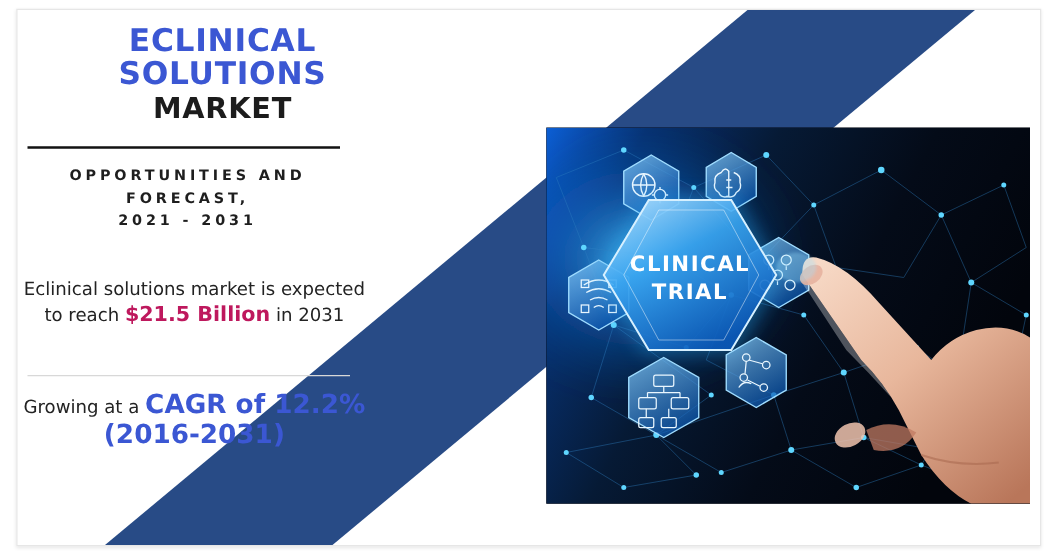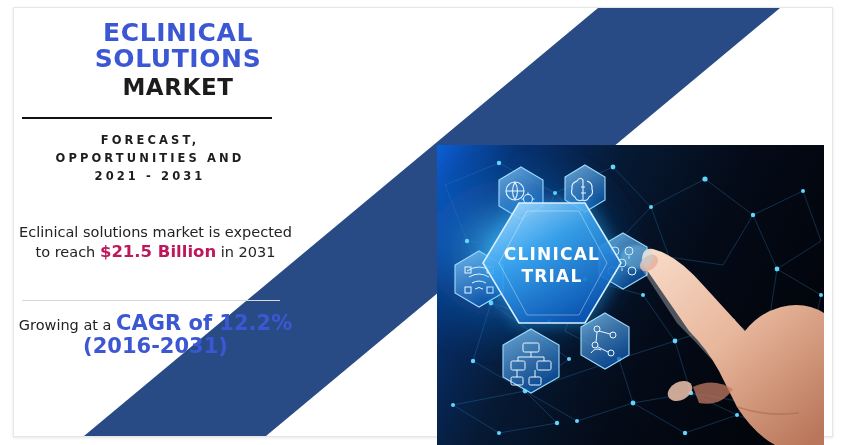--- a/index.html
+++ b/index.html
@@ -160,21 +160,20 @@
 
   
   .hero {
     position: absolute;
     left: 437px;
     top: 102px;
     width: 387px;
     height: 301px;
     overflow: hidden;
     background: #03060f;
-    margin-top: 43px;
   }
   .hero svg { display: block; }
 </style>
 </head>
 <body>
 
 <div id="infographic">
 
   <div class="card-frame"></div>
 
@@ -371,22 +370,22 @@
 
     <div class="title-block">
       <span class="title-l1">ECLINICAL</span>
       <span class="title-l2">SOLUTIONS</span>
       <span class="title-l3">MARKET</span>
     </div>
 
     <div class="rule-strong"></div>
 
     <div class="subtitle-block">
+      <span class="subtitle-line">OPPORTUNITIES AND</span>
       <span class="subtitle-line">FORECAST,</span>
-      <span class="subtitle-line">OPPORTUNITIES AND</span>
       <span class="subtitle-line">2021 - 2031</span>
     </div>
 
     <div class="stat-block"><span>Eclinical solutions market is expected to reach </span><span class="hl">$21.5 Billion</span><span> in 2031</span></div>
 
     <div class="rule-light"></div>
 
     <div class="cagr-block"><span>Growing at a </span><span class="hl">CAGR of 12.2%</span><br><span class="hl">(2016-2031)</span></div>
 
   </div>

